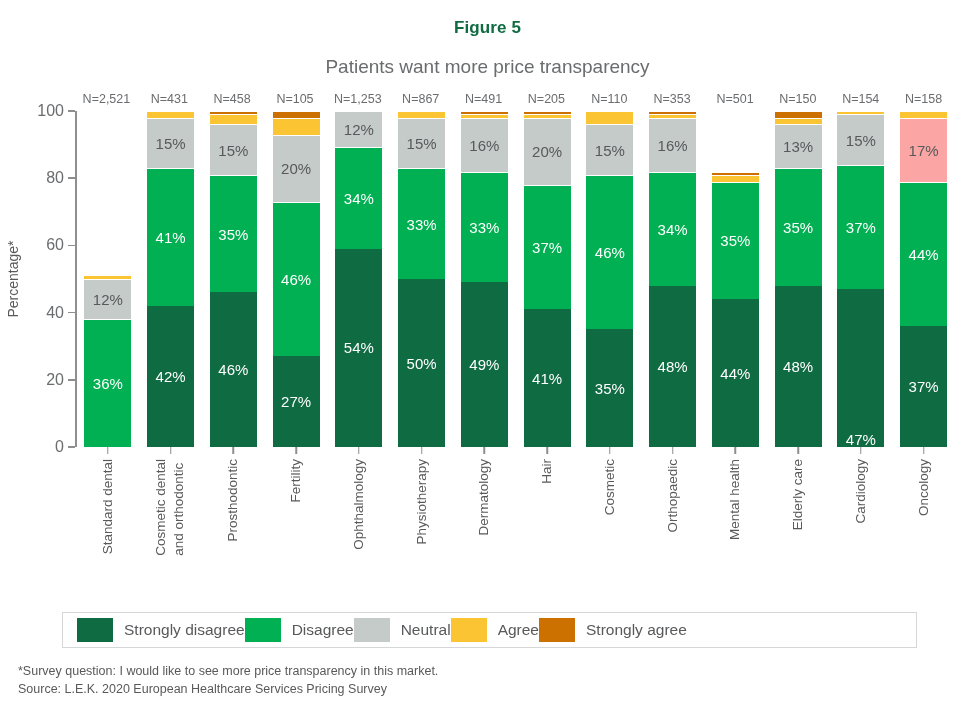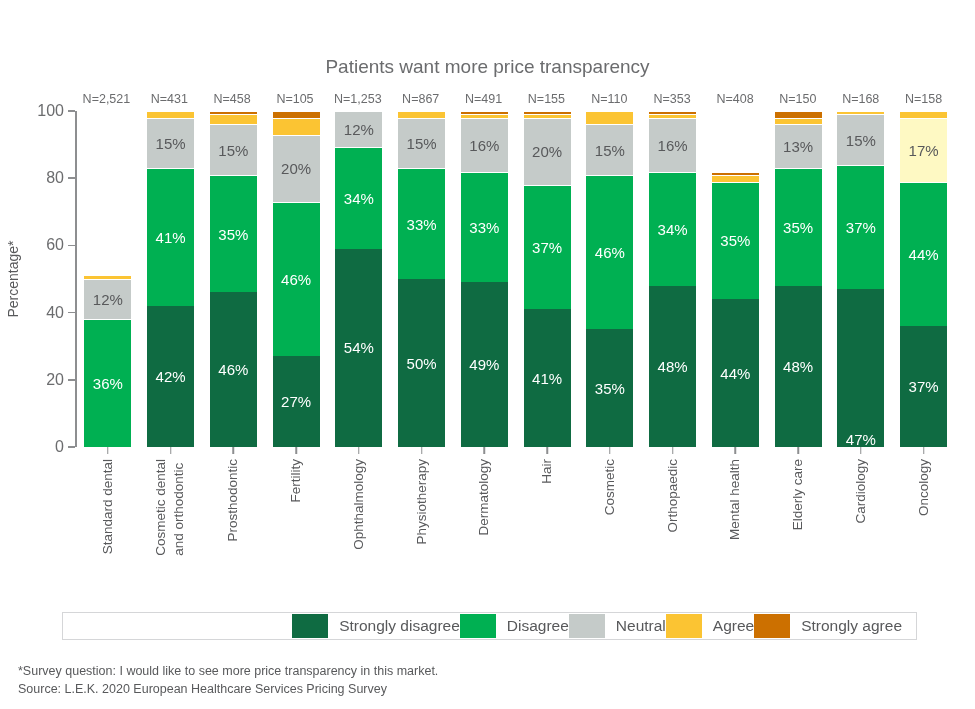--- a/index.html
+++ b/index.html
@@ -127,61 +127,62 @@
     font-size: 13.5px; color: #58595b;
     text-align: left;
     line-height: 1.35;
     white-space: pre-line;
   }
 
   
   .legend {
     position: absolute;
     left: 62px; top: 612px;
-    width: 855px; height: 28px;
+    width: 855px; height: 36px;
     border: 1px solid #d5d6d8;
     background: #ffffff;
-    display: flex; align-items: center; justify-content: flex-end;
+    display: flex; align-items: center; justify-content: flex-start;
     padding: 0 14px;
   }
   .legitem { display: flex; align-items: center; }
   .swatch {
     width: 36px; height: 24px; margin-right: 11px; flex: none;
   }
   .legtext { font-size: 15.5px; color: #58595b; white-space: nowrap; }
 
   
   .notes {
     position: absolute; left: 18px; top: 662px; width: 900px;
   }
   .note { font-size: 12.5px; color: #58595b; line-height: 1.45; }
 </style>
 </head>
 <body>
 
 <div class="figure-wrap">
 
+  <div class="fig-label">Figure 5</div>
   <div class="fig-title">Patients want more price transparency</div>
 
   <div class="plot">
 
     <div class="nrow" id="nrow">
         <div class="ncell">N=2,521</div>
         <div class="ncell">N=431</div>
         <div class="ncell">N=458</div>
         <div class="ncell">N=105</div>
         <div class="ncell">N=1,253</div>
         <div class="ncell">N=867</div>
         <div class="ncell">N=491</div>
-        <div class="ncell">N=155</div>
+        <div class="ncell">N=205</div>
         <div class="ncell">N=110</div>
         <div class="ncell">N=353</div>
-        <div class="ncell">N=408</div>
+        <div class="ncell">N=501</div>
         <div class="ncell">N=150</div>
-        <div class="ncell">N=168</div>
+        <div class="ncell">N=154</div>
         <div class="ncell">N=158</div>
       </div>
 
     <div class="axis-area">
       <div class="axis-line"></div>
       <div class="yaxis-title">Percentage*</div>
       <div id="yticks">
           <div class="ytick" style="top: 335.25px;"></div>
           <div class="ylab" style="top: 336px;">0</div>
           <div class="ytick" style="top: 268.05px;"></div>
@@ -387,21 +388,21 @@
               </div>
               <div class="seg sd" style="height: 157.92px; background: rgb(15, 107, 66); align-items: flex-end;">
                 <span class="seg-lbl">47%</span>
               </div>
             </div>
             <div class="xtick"></div>
           </div>
           <div class="barslot">
             <div class="bar">
               <div class="seg agr" style="height: 6.72px; background: rgb(251, 196, 51);"></div>
-              <div class="seg neu" style="height: 66px; background: #fef9c3;">
+              <div class="seg neu" style="height: 66px; background: #fca5a5;">
                 <span class="seg-lbl">17%</span>
               </div>
               <div class="seg dis" style="height: 147.84px; background: rgb(0, 176, 82);">
                 <span class="seg-lbl">44%</span>
               </div>
               <div class="seg sd" style="height: 124.32px; background: rgb(15, 107, 66);">
                 <span class="seg-lbl">37%</span>
               </div>
             </div>
             <div class="xtick"></div>

